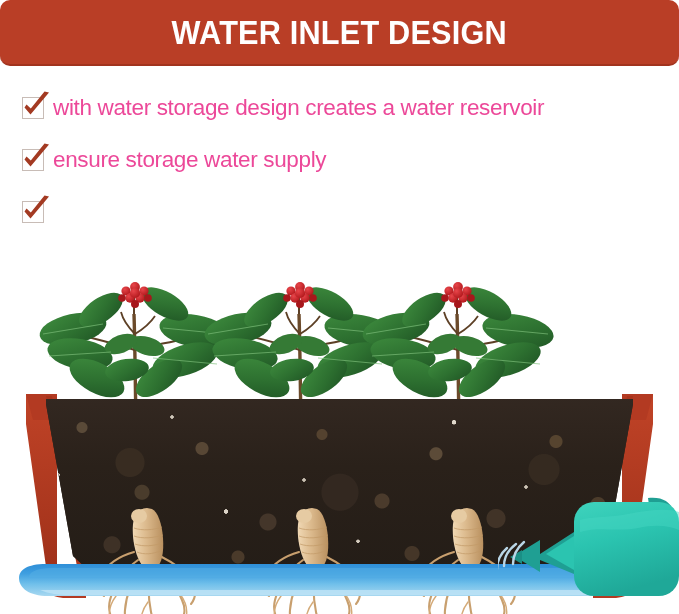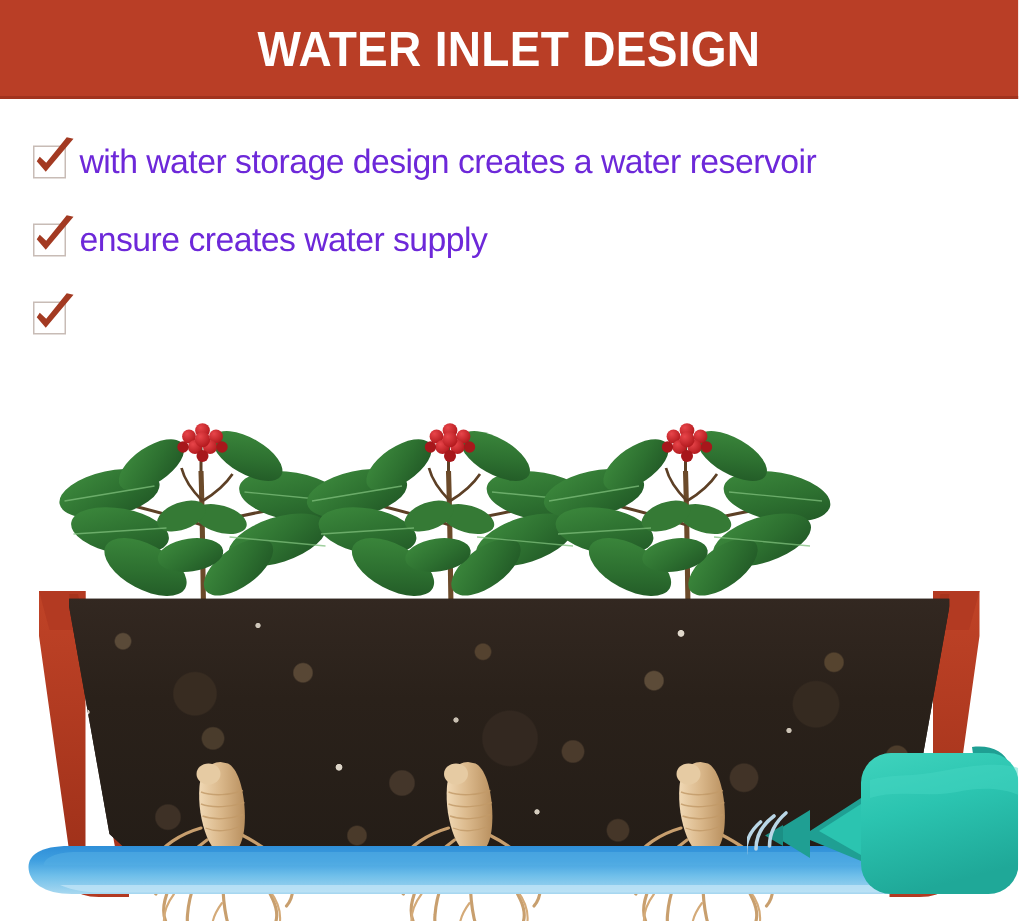--- a/index.html
+++ b/index.html
@@ -23,20 +23,21 @@
     position: absolute;
     left: 0; top: 0;
     width: 679px;
     height: 66px;
     background: #b93e26;
     border-bottom: 2px solid #a1331e;
     box-sizing: border-box;
     display: flex;
     align-items: center;
     justify-content: center;
+    border-radius: 10px;
   }
   #header-title {
     color: #ffffff;
     font-family: "Liberation Sans Narrow", "Liberation Sans", sans-serif;
     font-size: 33px;
     font-weight: bold;
     letter-spacing: 0.2px;
     transform: scaleX(0.93);
     white-space: nowrap;
     line-height: 1;
@@ -69,21 +70,21 @@
     position: absolute;
     left: -2px;
     top: -7px;
     width: 30px;
     height: 30px;
     overflow: visible;
   }
   .feature-label {
     font-family: "Liberation Sans", sans-serif;
     font-size: 22.5px;
-    color: #6d28d9;
+    color: #ec4899;
     white-space: nowrap;
     letter-spacing: -0.35px;
     line-height: 1.1;
   }
 
   
   #illustration {
     position: absolute;
     left: 0;
     top: 250px;
@@ -200,21 +201,21 @@
       </span>
       <span class="feature-label">with water storage design creates a water reservoir</span>
     </div>
 
     <div class="feature-row">
       <span class="checkbox-icon">
         <svg viewBox="0 0 30 30" xmlns="http://www.w3.org/2000/svg">
           <path d="M3.5 16.5 L9.5 23.5 L28 1.5 L23.5 0.5 L9.8 17.5 L5.5 13.5 Z" fill="#a33a22"></path>
         </svg>
       </span>
-      <span class="feature-label">ensure creates water supply</span>
+      <span class="feature-label">ensure storage water supply</span>
     </div>
 
     <div class="feature-row">
       <span class="checkbox-icon">
         <svg viewBox="0 0 30 30" xmlns="http://www.w3.org/2000/svg">
           <path d="M3.5 16.5 L9.5 23.5 L28 1.5 L23.5 0.5 L9.8 17.5 L5.5 13.5 Z" fill="#a33a22"></path>
         </svg>
       </span>
     </div>
 

